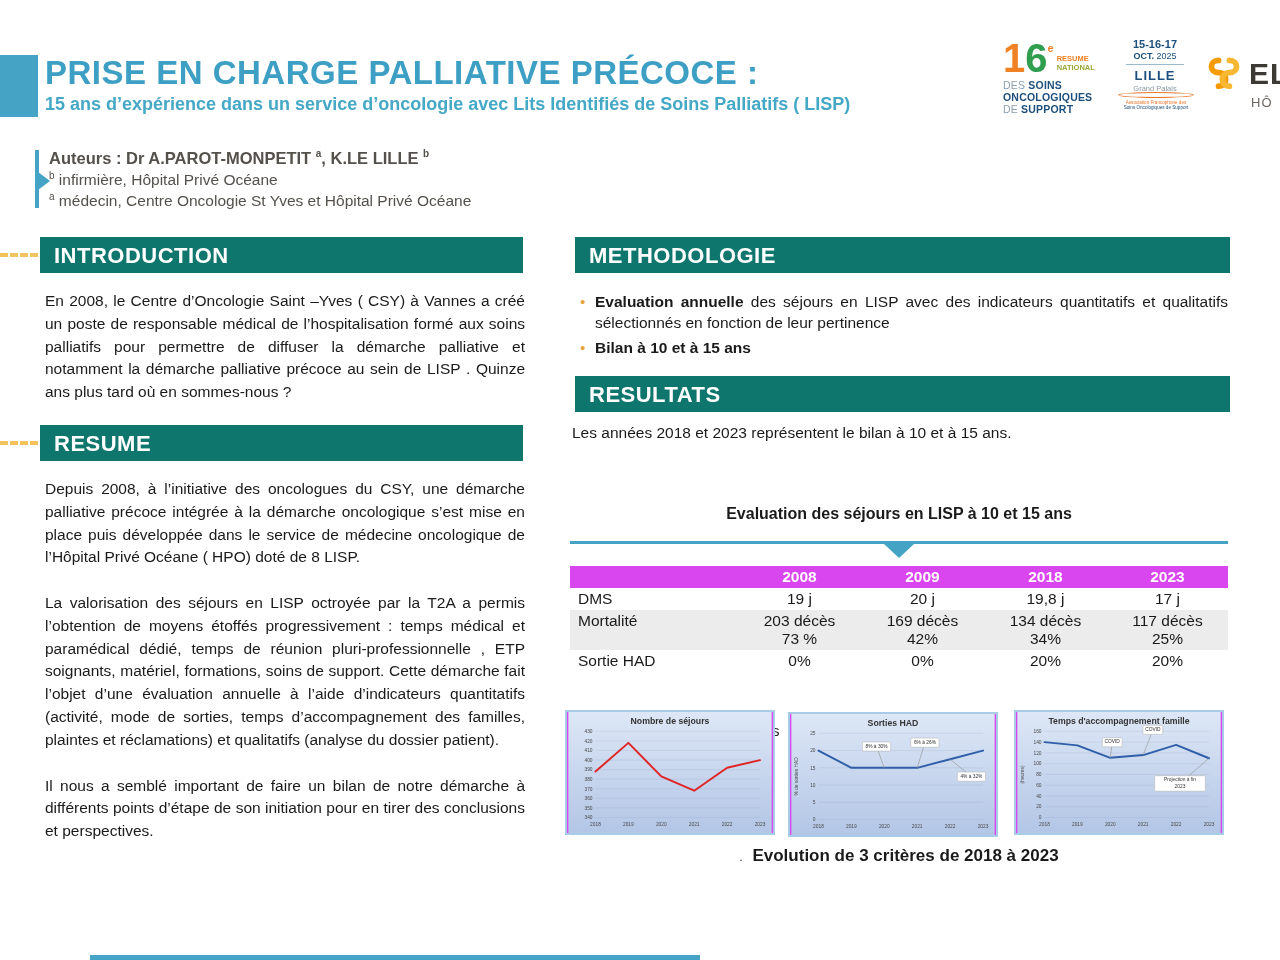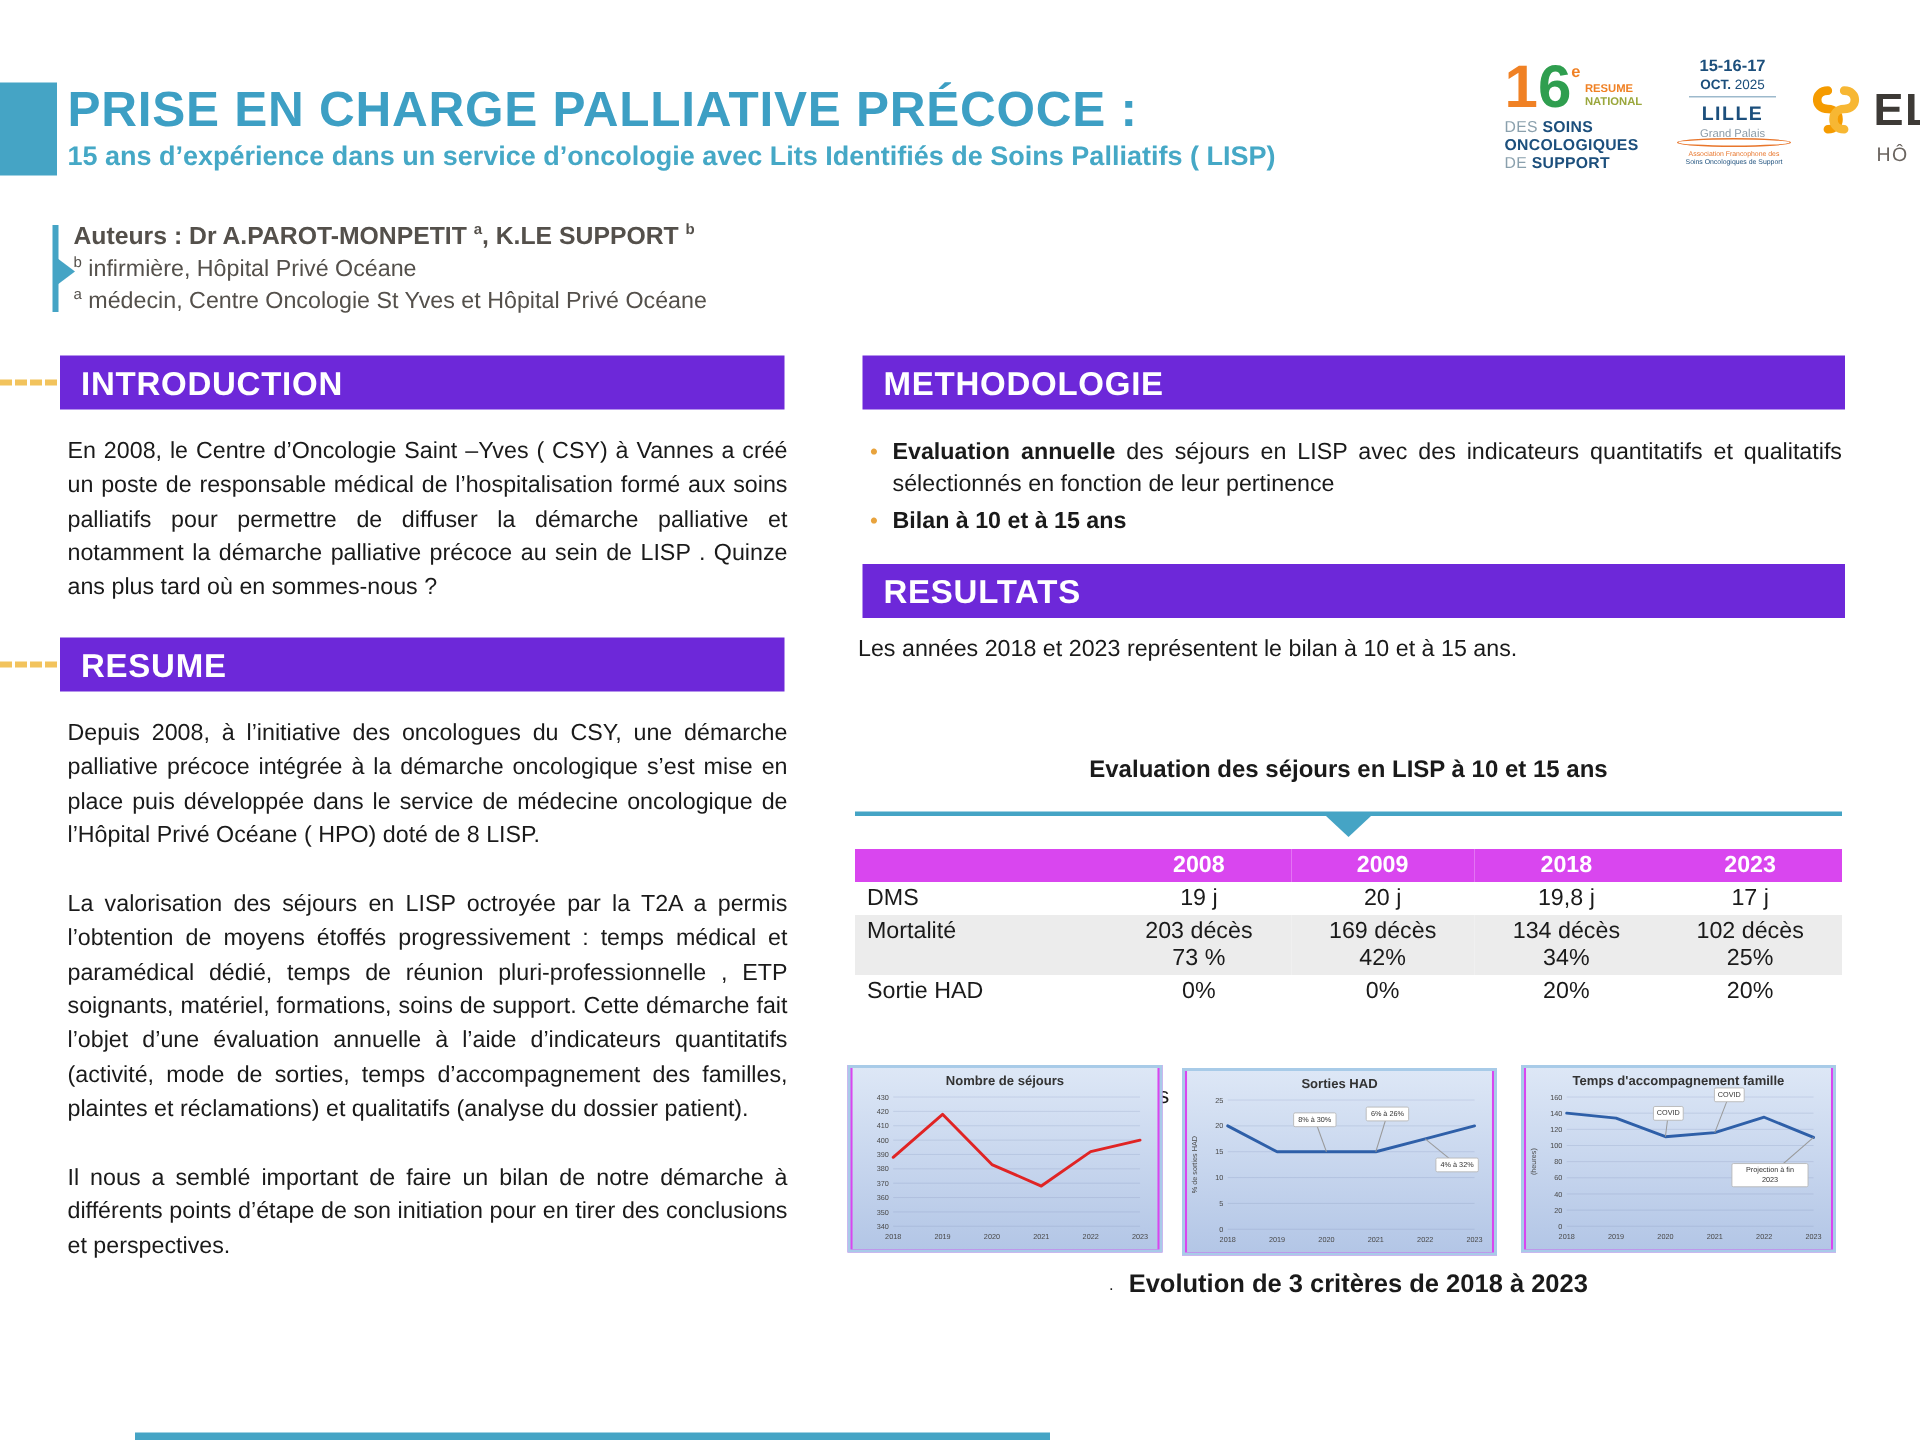--- a/index.html
+++ b/index.html
@@ -53,21 +53,21 @@
 
   
   .authors{left:35px;top:148px;width:500px;padding-left:14px;color:#54504b;}
   .authors::before{content:"";position:absolute;left:0;top:2px;bottom:2px;width:4px;background:#45a4c5;}
   .authors .marker{position:absolute;left:3px;top:24px;width:0;height:0;border-top:9px solid transparent;border-bottom:9px solid transparent;border-left:12px solid #45a4c5;}
   .authors .a-line1{font-size:16.5px;font-weight:bold;}
   .authors .a-aff{font-size:15.5px;margin-top:2px;}
   sup{font-size:10px;}
 
   
-  .section-bar{background:#6d28d9;color:#fff;font-weight:bold;font-size:22px;letter-spacing:.5px;padding:6px 0 6px 14px;box-sizing:border-box;}
+  .section-bar{background:#0f766e;color:#fff;font-weight:bold;font-size:22px;letter-spacing:.5px;padding:6px 0 6px 14px;box-sizing:border-box;}
   .bar-intro{left:40px;top:237px;width:483px;height:36px;}
   .bar-resume{left:40px;top:425px;width:483px;height:36px;}
   .bar-metho{left:575px;top:237px;width:655px;height:36px;}
   .bar-result{left:575px;top:376px;width:655px;height:36px;}
   .dash-connector{border-top:4px dashed #f2c35d;height:0;}
   .dash-intro{left:0;top:253px;width:38px;}
   .dash-resume{left:0;top:441px;width:38px;}
 
   
   .body-text{font-size:15.5px;line-height:1.47;text-align:justify;}
@@ -154,21 +154,21 @@
       <path d="M10,4 C3,4 3,13 10,13 C17,13 17,23 10,23" fill="none" stroke="#f59b00" stroke-width="4.2" stroke-linecap="round"></path>
       <path d="M18,4 C25,4 25,13 18,13 C11,13 11,23 18,23" fill="none" stroke="#f7b733" stroke-width="4.2" stroke-linecap="round"></path>
     </svg>
     <span class="el-text">EL</span>
   </div>
   <div class="el-sub">HÔ</div>
 </div>
 
 <div class="abs authors">
   <div class="marker"></div>
-  <div class="a-line1"><span>Auteurs : Dr A.PAROT-MONPETIT</span> <sup>a</sup><span>, K.LE SUPPORT</span> <sup>b</sup></div>
+  <div class="a-line1"><span>Auteurs : Dr A.PAROT-MONPETIT</span> <sup>a</sup><span>, K.LE LILLE</span> <sup>b</sup></div>
   <div id="affiliations">
       <div class="a-aff"><sup>b</sup> infirmière, Hôpital Privé Océane</div>
       <div class="a-aff"><sup>a</sup> médecin, Centre Oncologie St Yves et Hôpital Privé Océane</div>
     </div>
 </div>
 
 <div class="abs dash-connector dash-intro"></div>
 <div class="abs section-bar bar-intro">INTRODUCTION</div>
 <div class="abs body-text intro-body">En 2008, le Centre d’Oncologie Saint –Yves ( CSY) à Vannes a créé un poste de responsable médical de l’hospitalisation formé aux soins palliatifs pour permettre de diffuser la démarche palliative et notamment la démarche palliative précoce au sein de LISP . Quinze ans plus tard où en sommes-nous ?</div>
 
@@ -221,21 +221,21 @@
         </td>
         <td>
           <div>169 décès</div>
           <div>42%</div>
         </td>
         <td>
           <div>134 décès</div>
           <div>34%</div>
         </td>
         <td>
-          <div>102 décès</div>
+          <div>117 décès</div>
           <div>25%</div>
         </td>
       </tr>
       <tr class="r2">
         <td class="lbl">Sortie HAD</td>
         <td>0%</td>
         <td>0%</td>
         <td>20%</td>
         <td>20%</td>
       </tr>

